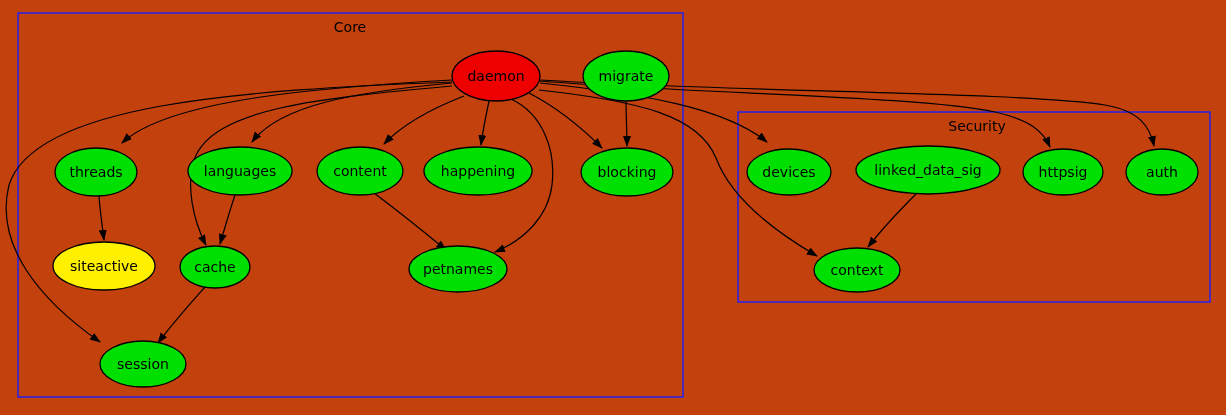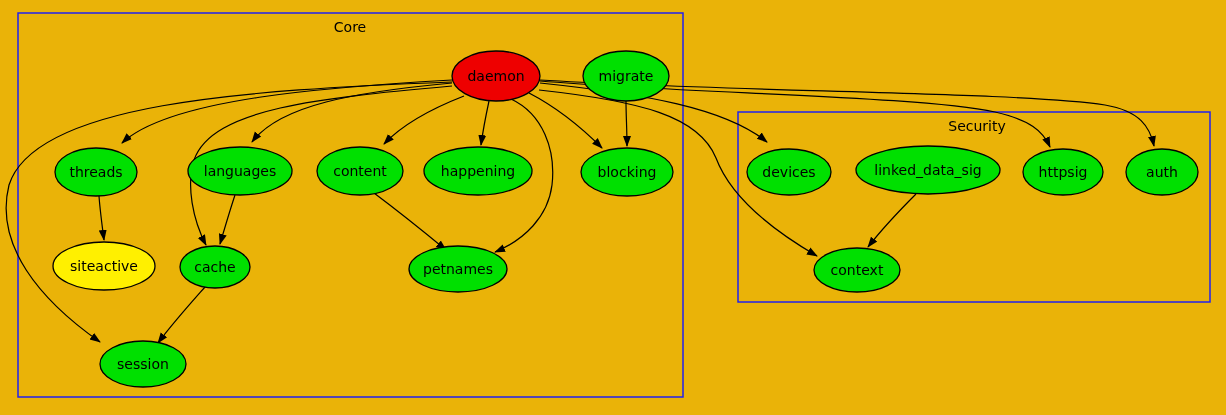--- a/index.html
+++ b/index.html
@@ -5,21 +5,21 @@
   html, body {
     margin: 0;
     padding: 0;
     background: #ffffff;
     font-family: "DejaVu Sans", "Liberation Sans", sans-serif;
   }
   .canvas-wrap {
     position: relative;
     width: 1226px;
     height: 415px;
-    background: #eab308;
+    background: #c2410c;
     overflow: hidden;
   }
   svg text.node-label {
     font-family: "DejaVu Sans", "Liberation Sans", sans-serif;
     font-size: 14px;
     fill: #000000;
     text-anchor: middle;
   }
   svg text.cluster-label {
     font-family: "DejaVu Sans", "Liberation Sans", sans-serif;

